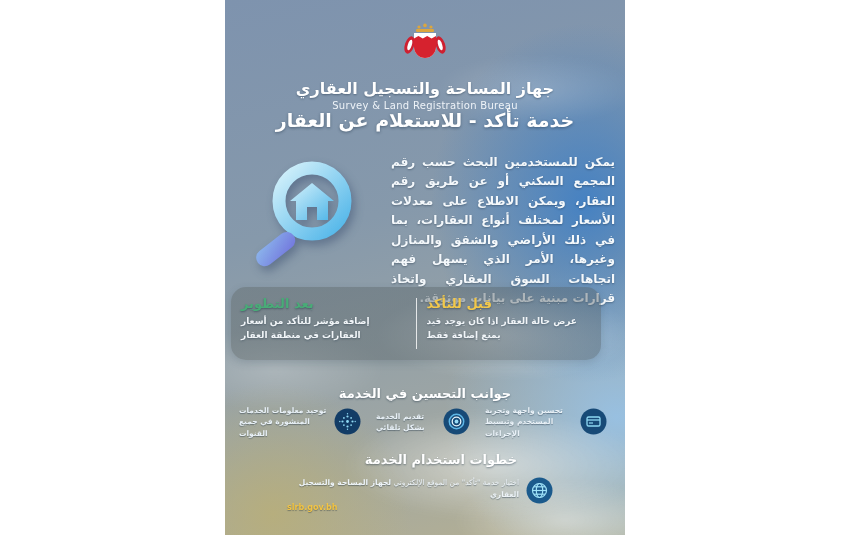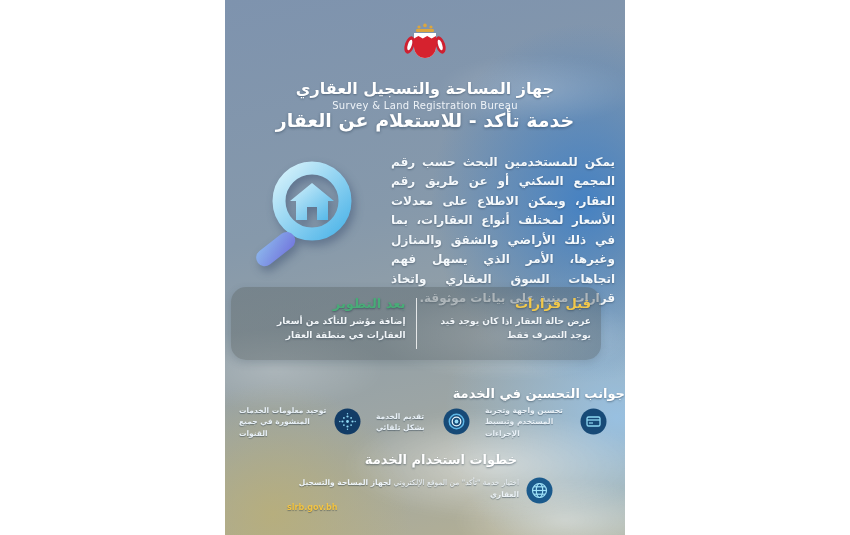--- a/index.html
+++ b/index.html
@@ -39,34 +39,34 @@
     font-size:12px; font-weight:bold; color:#f4f8fb; line-height:1.62;
     text-align:justify; text-align-last:right;
     text-shadow:0 1px 2px rgba(20,40,60,.4); }
   .magnifier { position:absolute; left:20px; top:155px; width:122px; height:122px;
     filter:drop-shadow(3px 5px 5px rgba(25,45,85,.35)); }
 
   .compare-card { position:absolute; top:287px; left:6px; right:24px; height:73px;
     background:linear-gradient(90deg, rgba(97,107,109,.48), rgba(84,98,106,.44));
     border-radius:15px; display:flex; align-items:stretch;
     box-shadow:0 3px 8px rgba(40,60,80,.18); }
-  .compare-col { flex:1; text-align:right; padding:9px 10px 20px; }
+  .compare-col { flex:1; text-align:left; padding:9px 10px 20px; }
   .compare-col h2 { font-size:13px; font-weight:bold; margin-bottom:4px;
     text-shadow:0 1px 2px rgba(20,40,60,.45); }
   .compare-col.before h2 { color:#f2c84b; }
   .compare-col.after  h2 { color:#49ab77; }
   .compare-col p { font-size:9px; font-weight:bold; color:#f1f5f8; line-height:1.55;
     max-width:165px; margin:0 auto; text-shadow:0 1px 2px rgba(20,40,60,.35); }
   .v-divider { width:1px; background:rgba(255,255,255,.8); margin:11px 0;
     align-self:stretch; }
 
   .section-heading { position:absolute; left:0; right:0; text-align:center;
     font-size:13px; font-weight:bold; color:#ffffff;
     text-shadow:0 1px 2px rgba(20,40,60,.45); }
-  .h-improve { top:386px;text-align:right; }
+  .h-improve { top:386px; }
   .h-steps   { top:452px;padding-left:32px; }
 
   .items-row { position:absolute; top:405px; left:14px; right:18px;
     display:flex; justify-content:space-between; align-items:center; }
   .improve-item { display:flex; align-items:center; gap:5px; }
   .improve-item .label { font-size:7.5px; font-weight:bold; color:#e9f1f7;
     line-height:1.5; text-align:left; text-shadow:0 1px 1px rgba(20,40,60,.4); }
   .improve-item:nth-child(1) .label { width:90px; }
   .improve-item:nth-child(2) .label { width:62px; }
   .improve-item:nth-child(3) .label { width:90px; }
@@ -123,22 +123,22 @@
           <stop offset="1" stop-color="#7276dd"></stop>
       </linearGradient>
     </defs>
     <circle cx="67" cy="46" r="33" fill="none" stroke="url(#mgrad)" stroke-width="13"></circle>
     <path d="M67,28 L45,46 L51,46 L51,65 L83,65 L83,46 L89,46 Z M62,52 h10 v13 h-10 Z" fill="url(#mgrad)" fill-rule="evenodd"></path>
     <rect x="8" y="86" width="45" height="17" rx="8.5" fill="url(#hgrad)" transform="rotate(-38 30 94)"></rect>
   </svg>
 
   <section class="compare-card">
     <div class="compare-col before">
-      <h2>قبل قرارات</h2>
-      <p>عرض حالة العقار اذا كان يوجد قيد يوجد التصرف فقط</p>
+      <h2>قبل للتأكد</h2>
+      <p>عرض حالة العقار اذا كان يوجد قيد يمنع إضافة فقط</p>
     </div>
     <div class="v-divider"></div>
     <div class="compare-col after">
       <h2>بعد التطوير</h2>
       <p>إضافة مؤشر للتأكد من أسعار العقارات في منطقة العقار</p>
     </div>
   </section>
 
   <h3 class="section-heading h-improve">جوانب التحسين في الخدمة</h3>
 

